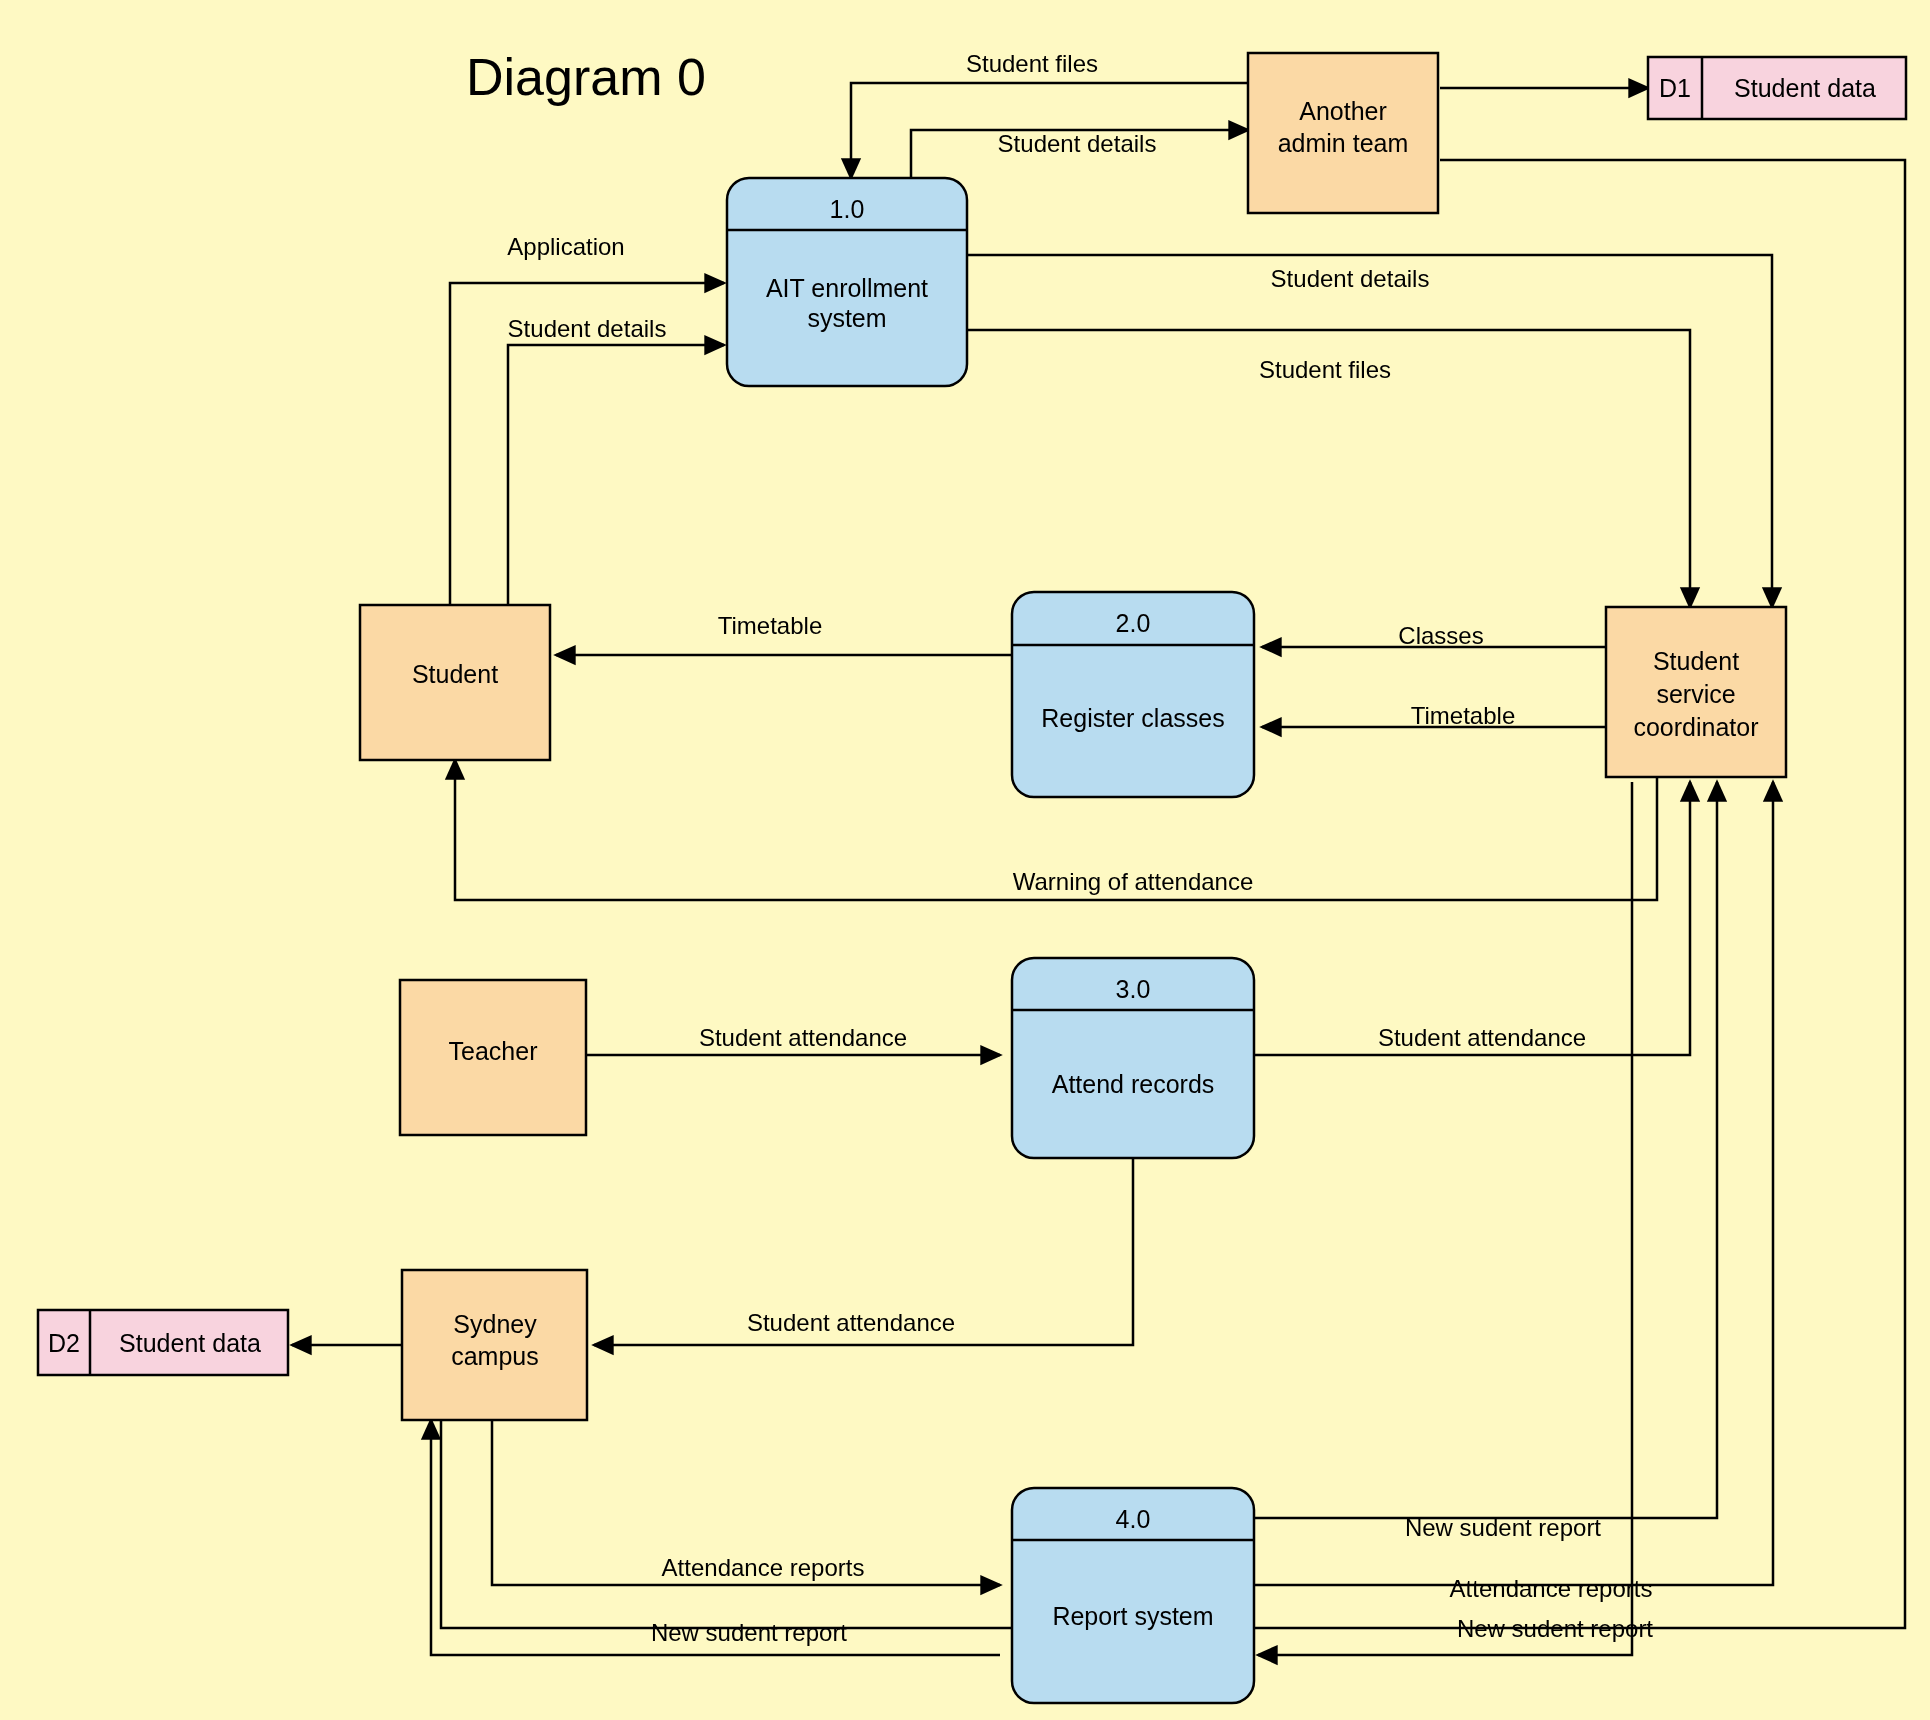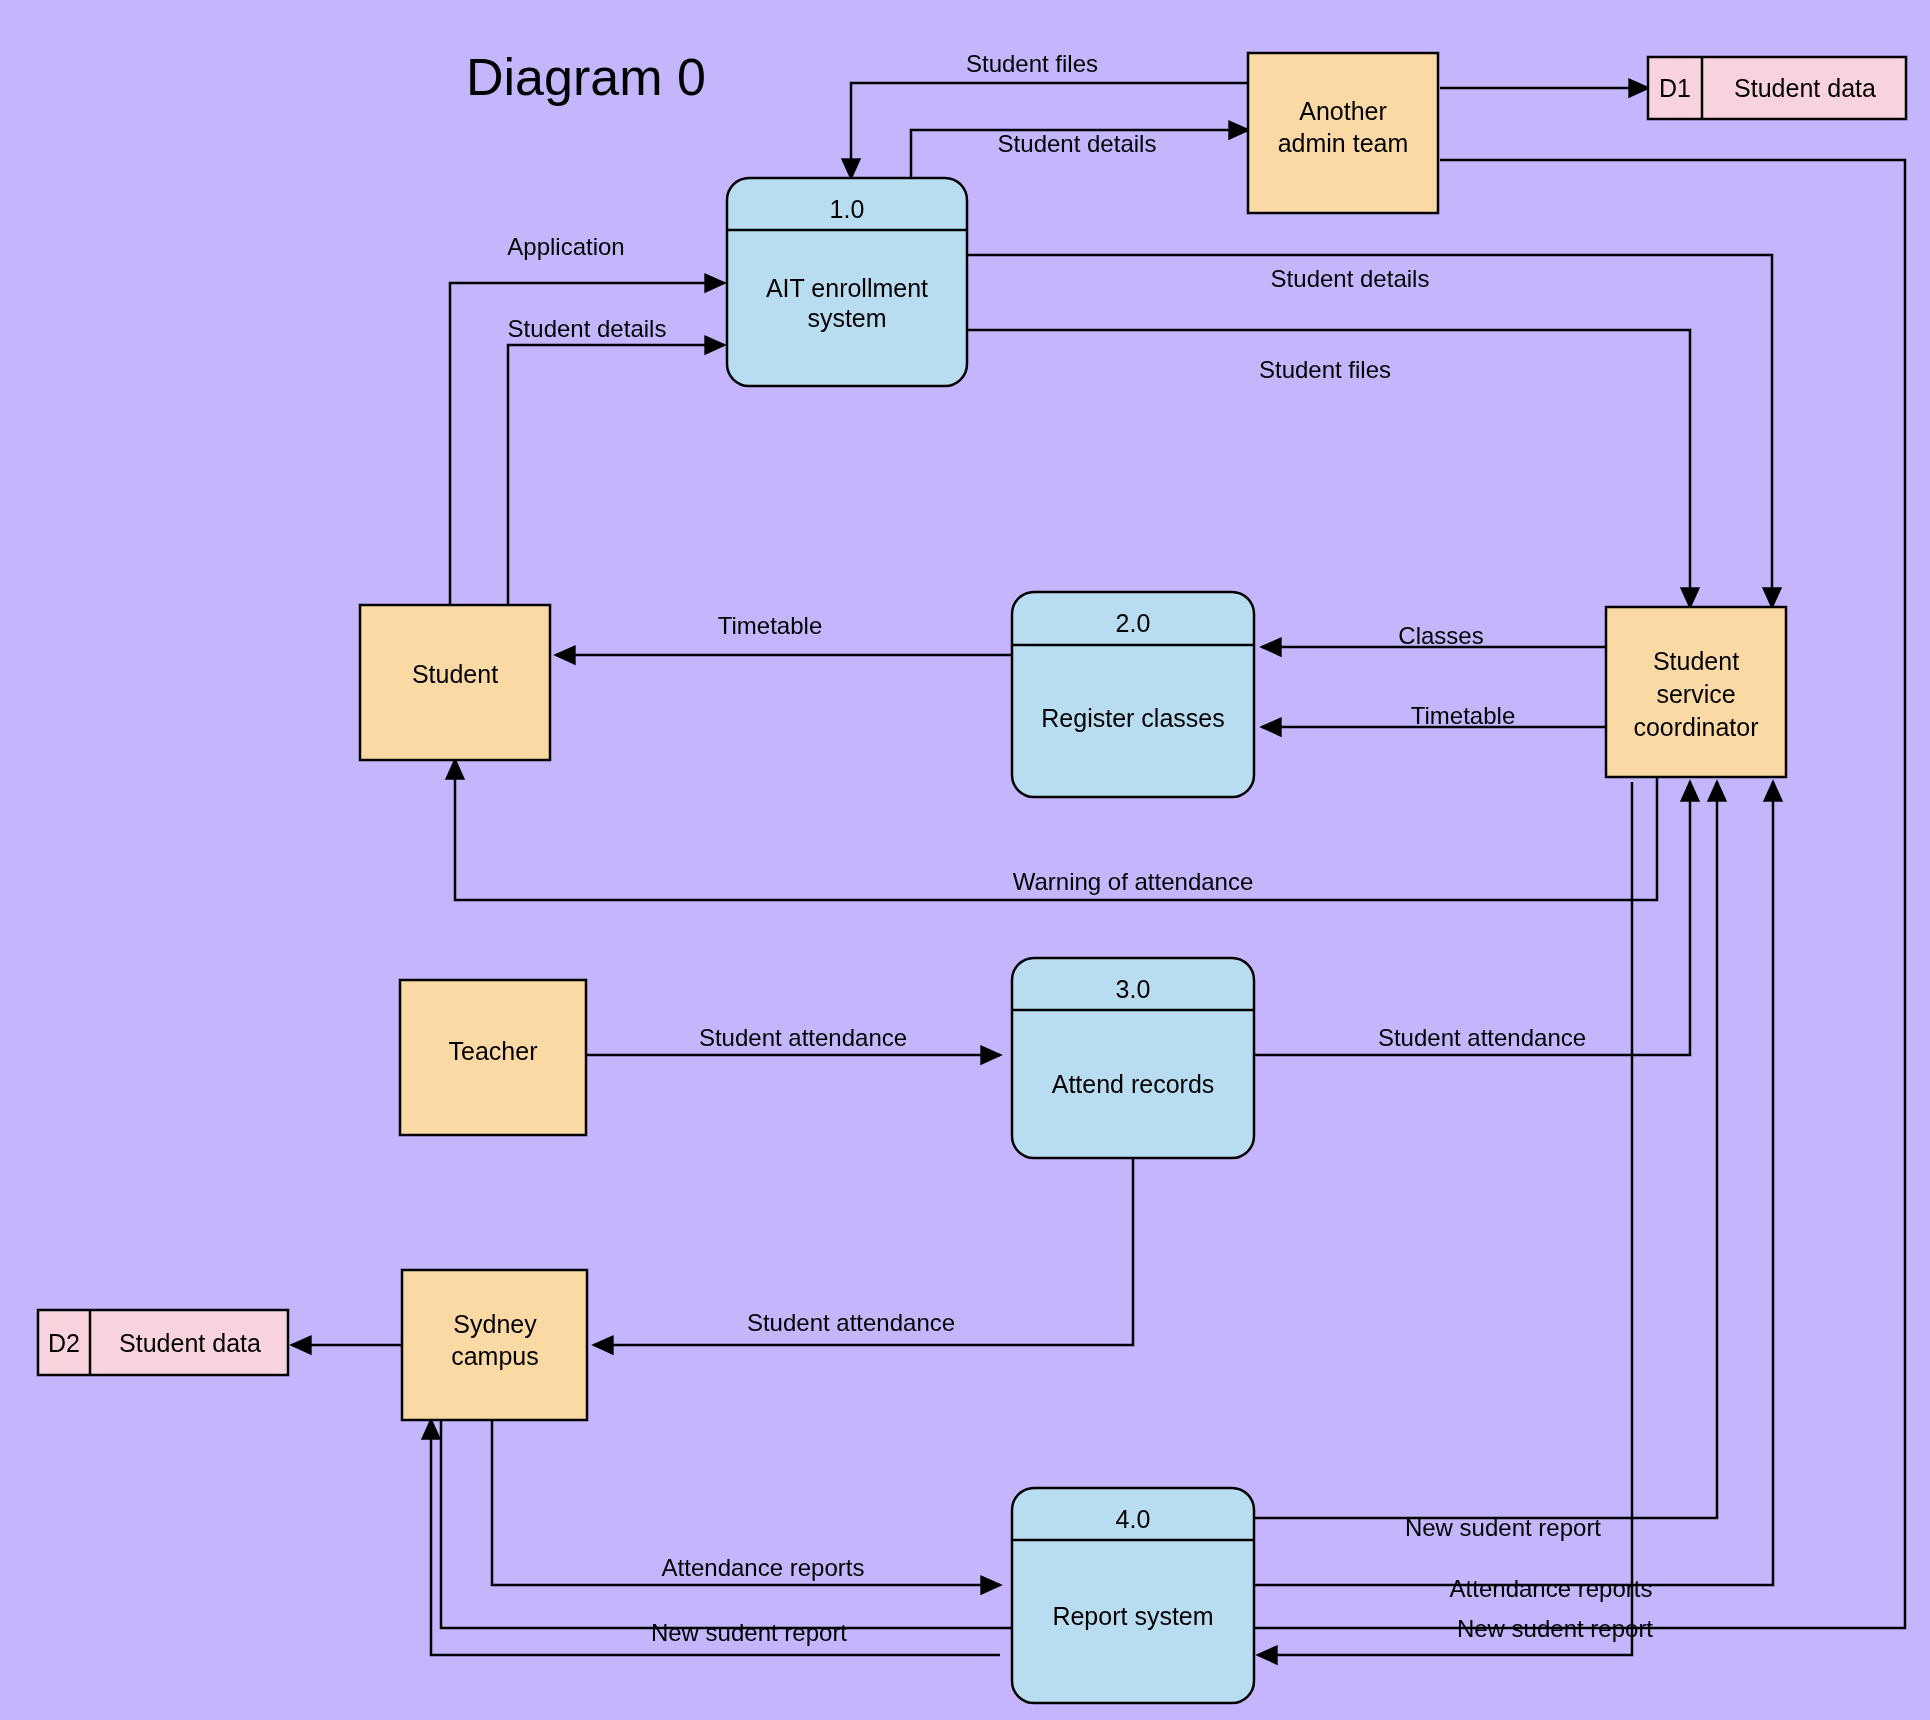--- a/index.html
+++ b/index.html
@@ -7,21 +7,21 @@
     padding: 0;
     background: #ffffff;
   }
   body {
     font-family: "Liberation Sans", sans-serif;
   }
   #canvas {
     position: relative;
     width: 1930px;
     height: 1720px;
-    background: #c4b5fd;
+    background: #fef9c3;
     overflow: hidden;
   }
   svg#dfd {
     position: absolute;
     left: 0;
     top: 0;
     width: 1930px;
     height: 1720px;
   }
   .title-text {

